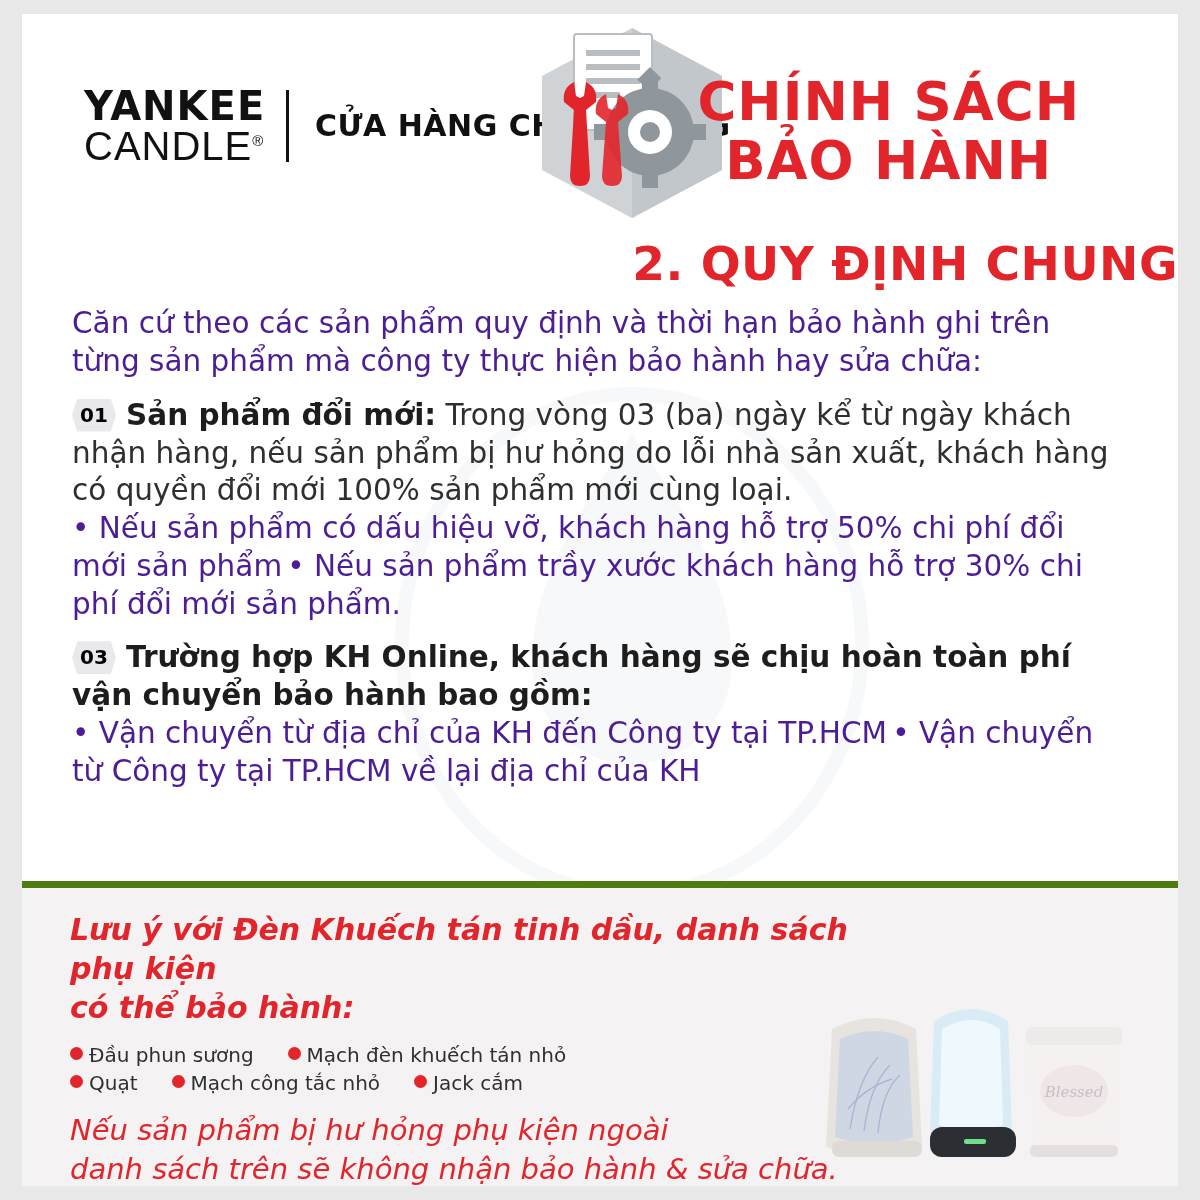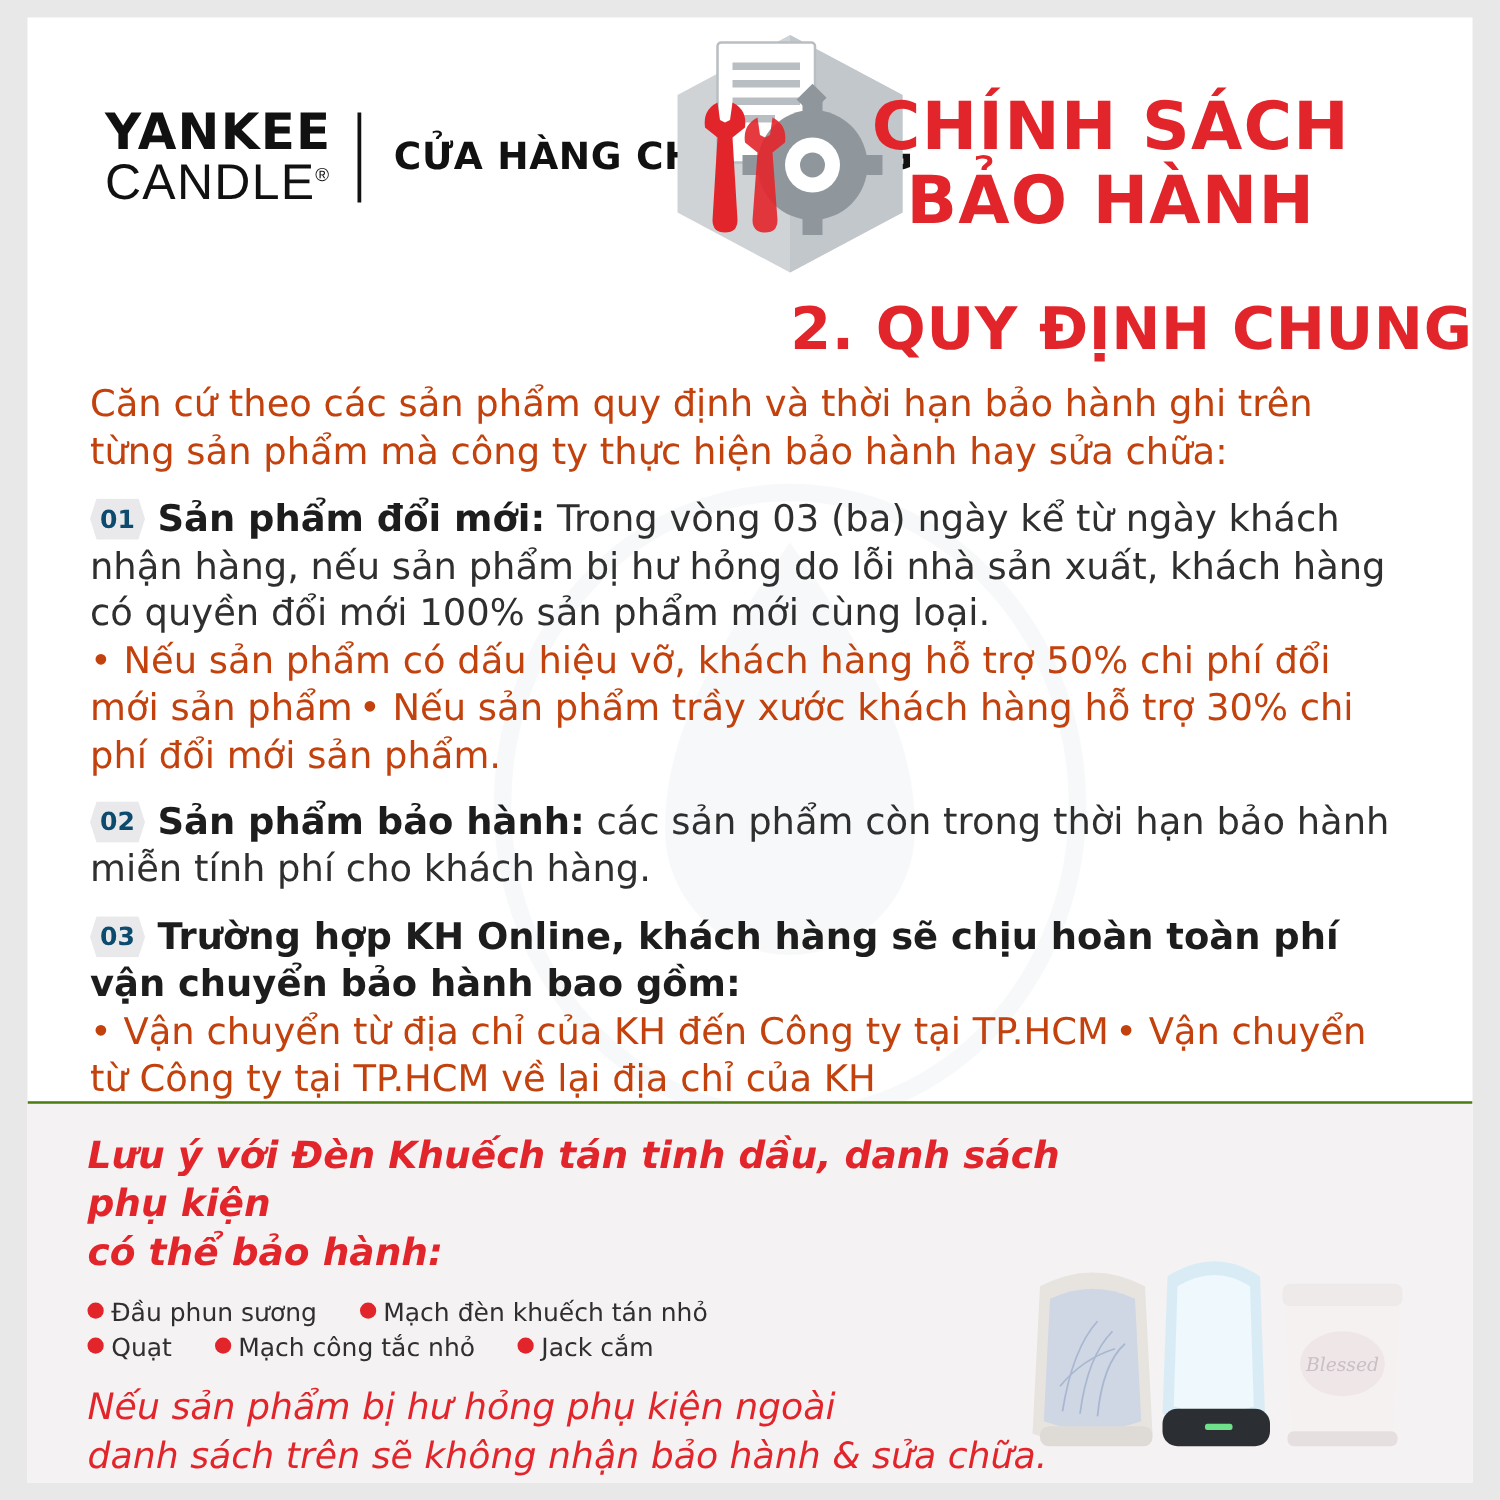--- a/index.html
+++ b/index.html
@@ -108,32 +108,32 @@
   .body-wrap {
     position: relative;
     padding: 0 52px 0 50px;
     color: #2b2b2b;
   }
 
   p.intro, p.para, p.bullet {
     margin: 0;
     font-size: 29.5px;
     line-height: 1.28;
-    color: #c2410c;
+    color: #4c1d95;
   }
   p.intro { margin-bottom: 14px; }
 
   .item { margin-top: 16px; }
   .num-badge {
     display: inline-block;
     width: 44px; height: 33px;
     line-height: 33px;
     text-align: center;
     background: #e9e9ec;
-    color: #0c4a6e;
+    color: #000000;
     font-weight: 700;
     font-size: 20px;
     border-radius: 3px;
     margin-right: 10px;
     position: relative;
     top: -3px;
     clip-path: polygon(12% 0%, 88% 0%, 100% 50%, 88% 100%, 12% 100%, 0% 50%);
   }
   .item-head { font-weight: 700; color: #1d1d1d; }
   .item p { display: inline; }
@@ -144,21 +144,21 @@
   }
   .sub-line { margin-top: 2px; }
 
   
   .footer {
     position: absolute;
     left: 0; bottom: 0;
     width: 1156px;
     height: 305px;
     background: #f4f2f3;
-    border-top: 2px solid #4d7c0f;
+    border-top: 7px solid #4d7c0f;
   }
   .footer-inner {
     position: absolute;
     left: 48px; top: 22px;
     width: 800px;
   }
   .note-title {
     color: #e2252b;
     font-weight: 700;
     font-style: italic;
@@ -275,25 +275,20 @@
       <p class="intro">Căn cứ theo các sản phẩm quy định và thời hạn bảo hành ghi trên từng sản phẩm mà công ty thực hiện bảo hành hay sửa chữa:</p>
 
       <div class="item">
         <div class="block-text">
           <span class="num-badge">01</span><span class="item-head">Sản phẩm đổi mới:</span><span> Trong vòng 03 (ba) ngày kể từ ngày khách nhận hàng, nếu sản phẩm bị hư hỏng do lỗi nhà sản xuất, khách hàng có quyền đổi mới 100% sản phẩm mới cùng loại.</span>
         </div>
         <p class="bullet sub-line">• Nếu sản phẩm có dấu hiệu vỡ, khách hàng hỗ trợ 50%  chi phí đổi mới sản phẩm</p>
         <p class="bullet sub-line">• Nếu sản phẩm trầy xước khách hàng hỗ trợ 30% chi phí đổi mới sản phẩm.</p>
       </div>
 
-      <div class="item">
-        <div class="block-text">
-          <span class="num-badge">02</span><span class="item-head">Sản phẩm bảo hành:</span><span> các sản phẩm còn trong thời hạn bảo hành miễn tính phí cho khách hàng.</span>
-        </div>
-      </div>
 
       <div class="item">
         <div class="block-text">
           <span class="num-badge">03</span><span class="item-head">Trường hợp KH Online, khách hàng sẽ chịu hoàn toàn phí vận chuyển bảo hành bao gồm:</span>
         </div>
         <p class="bullet sub-line">• Vận chuyển từ địa chỉ của KH đến Công ty tại TP.HCM</p>
         <p class="bullet sub-line">• Vận chuyển từ Công ty tại TP.HCM về lại địa chỉ của KH</p>
       </div>
     </div>
 

